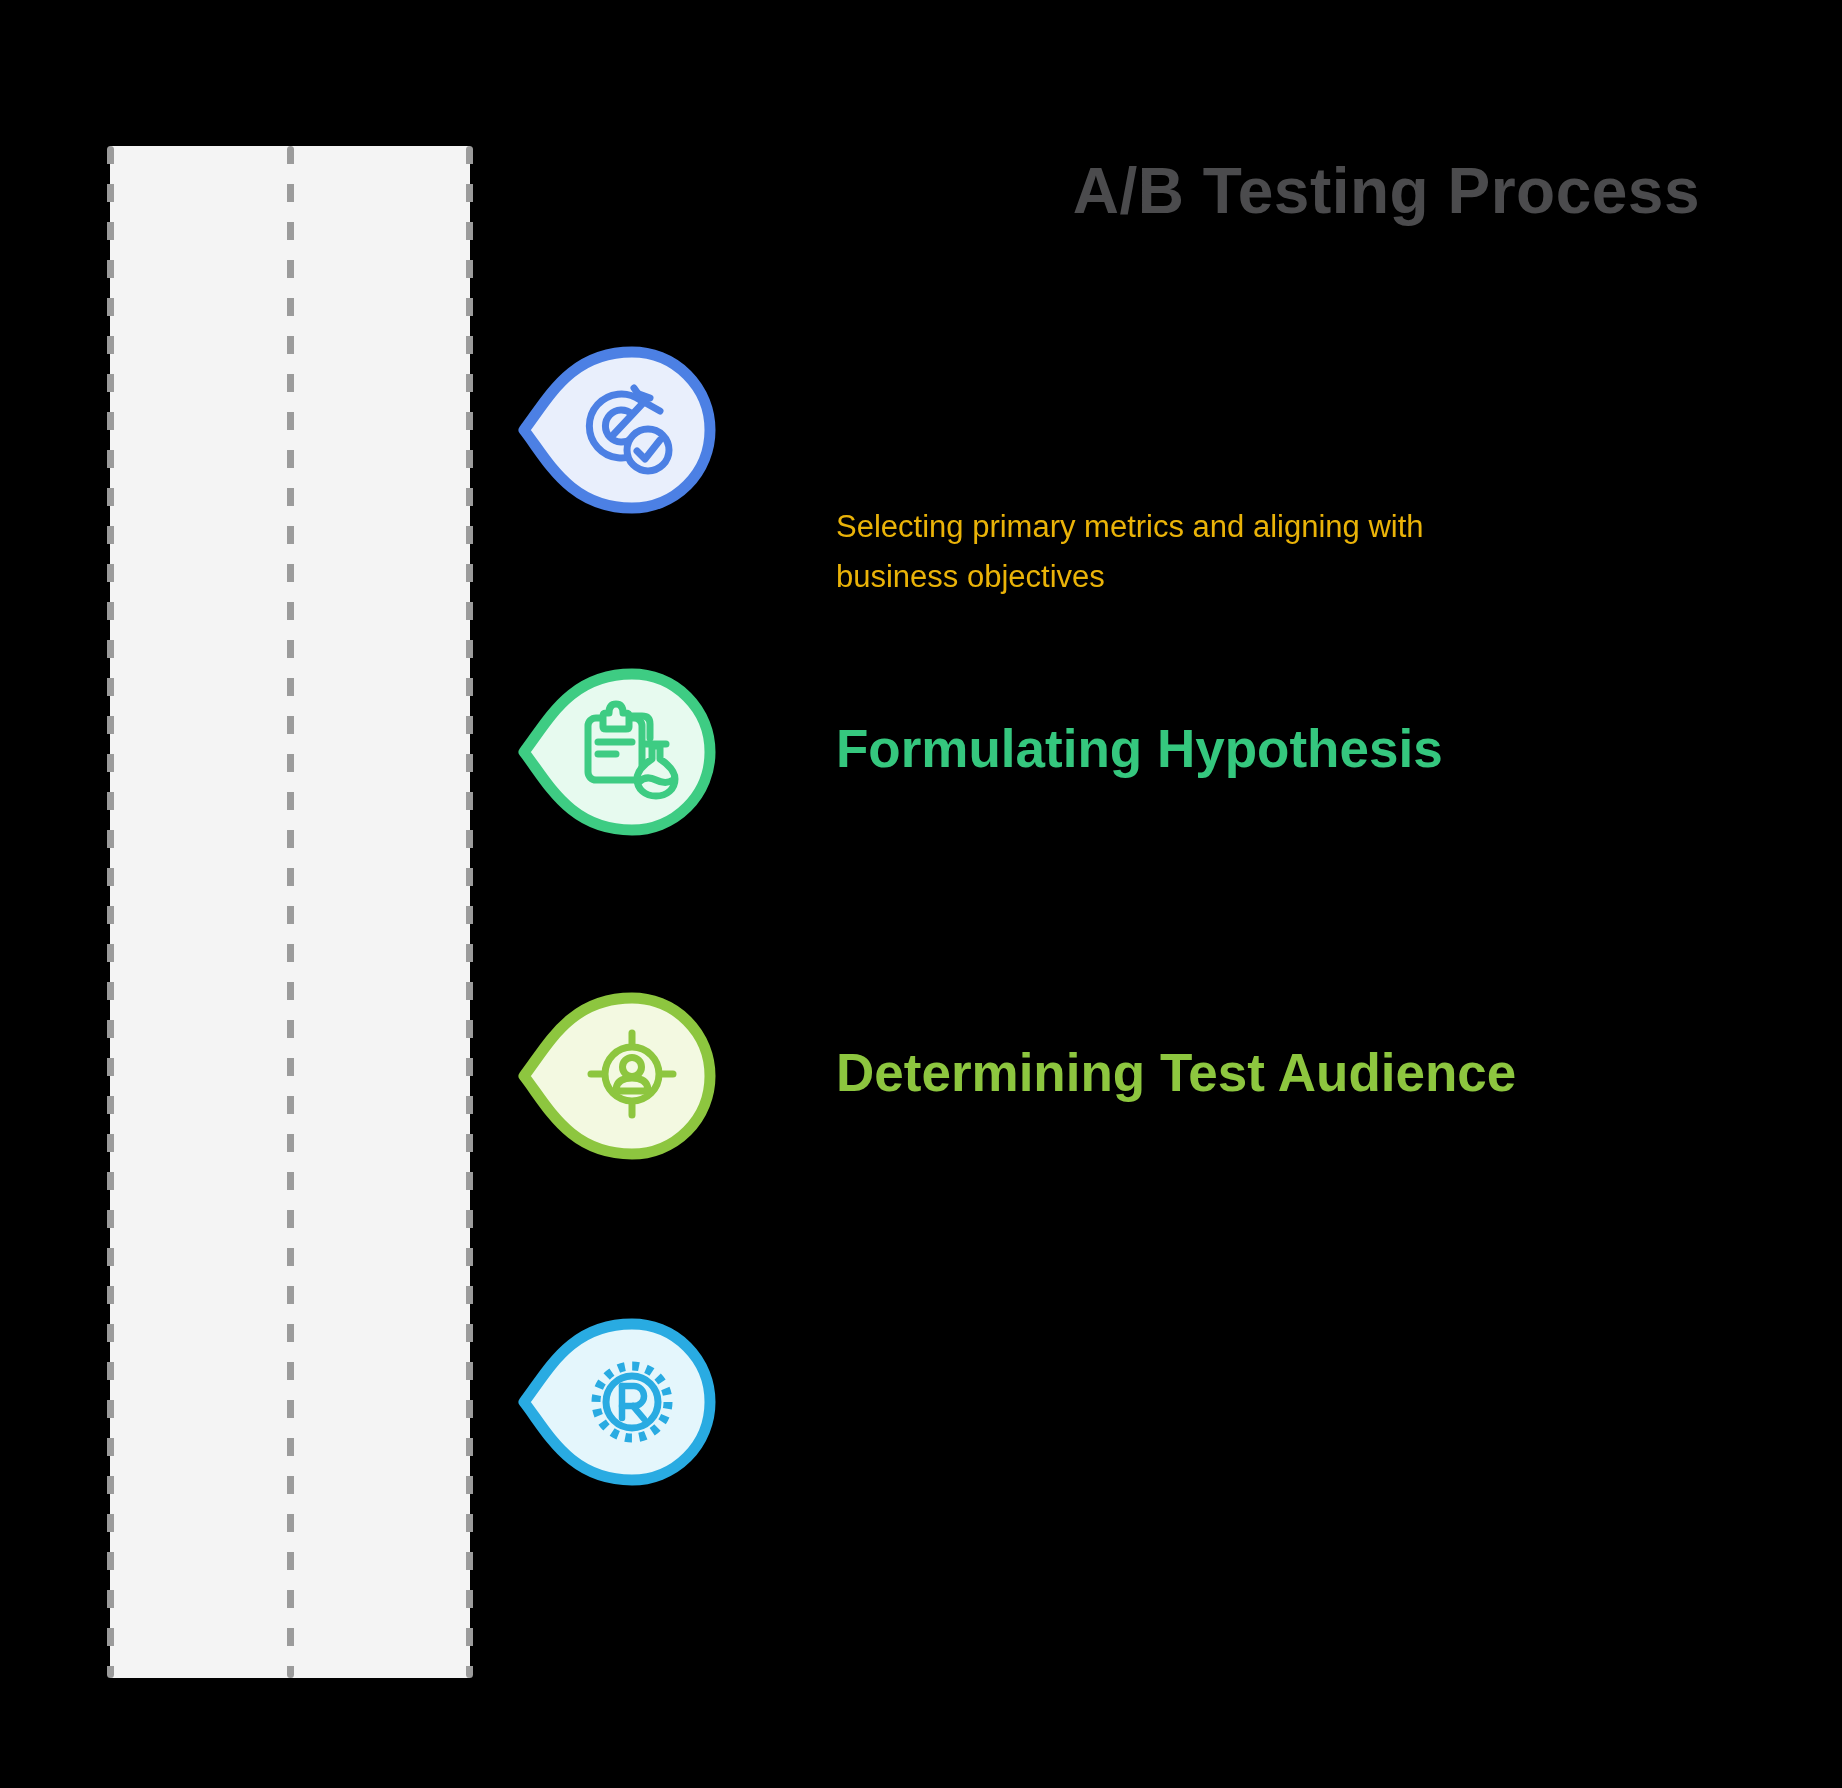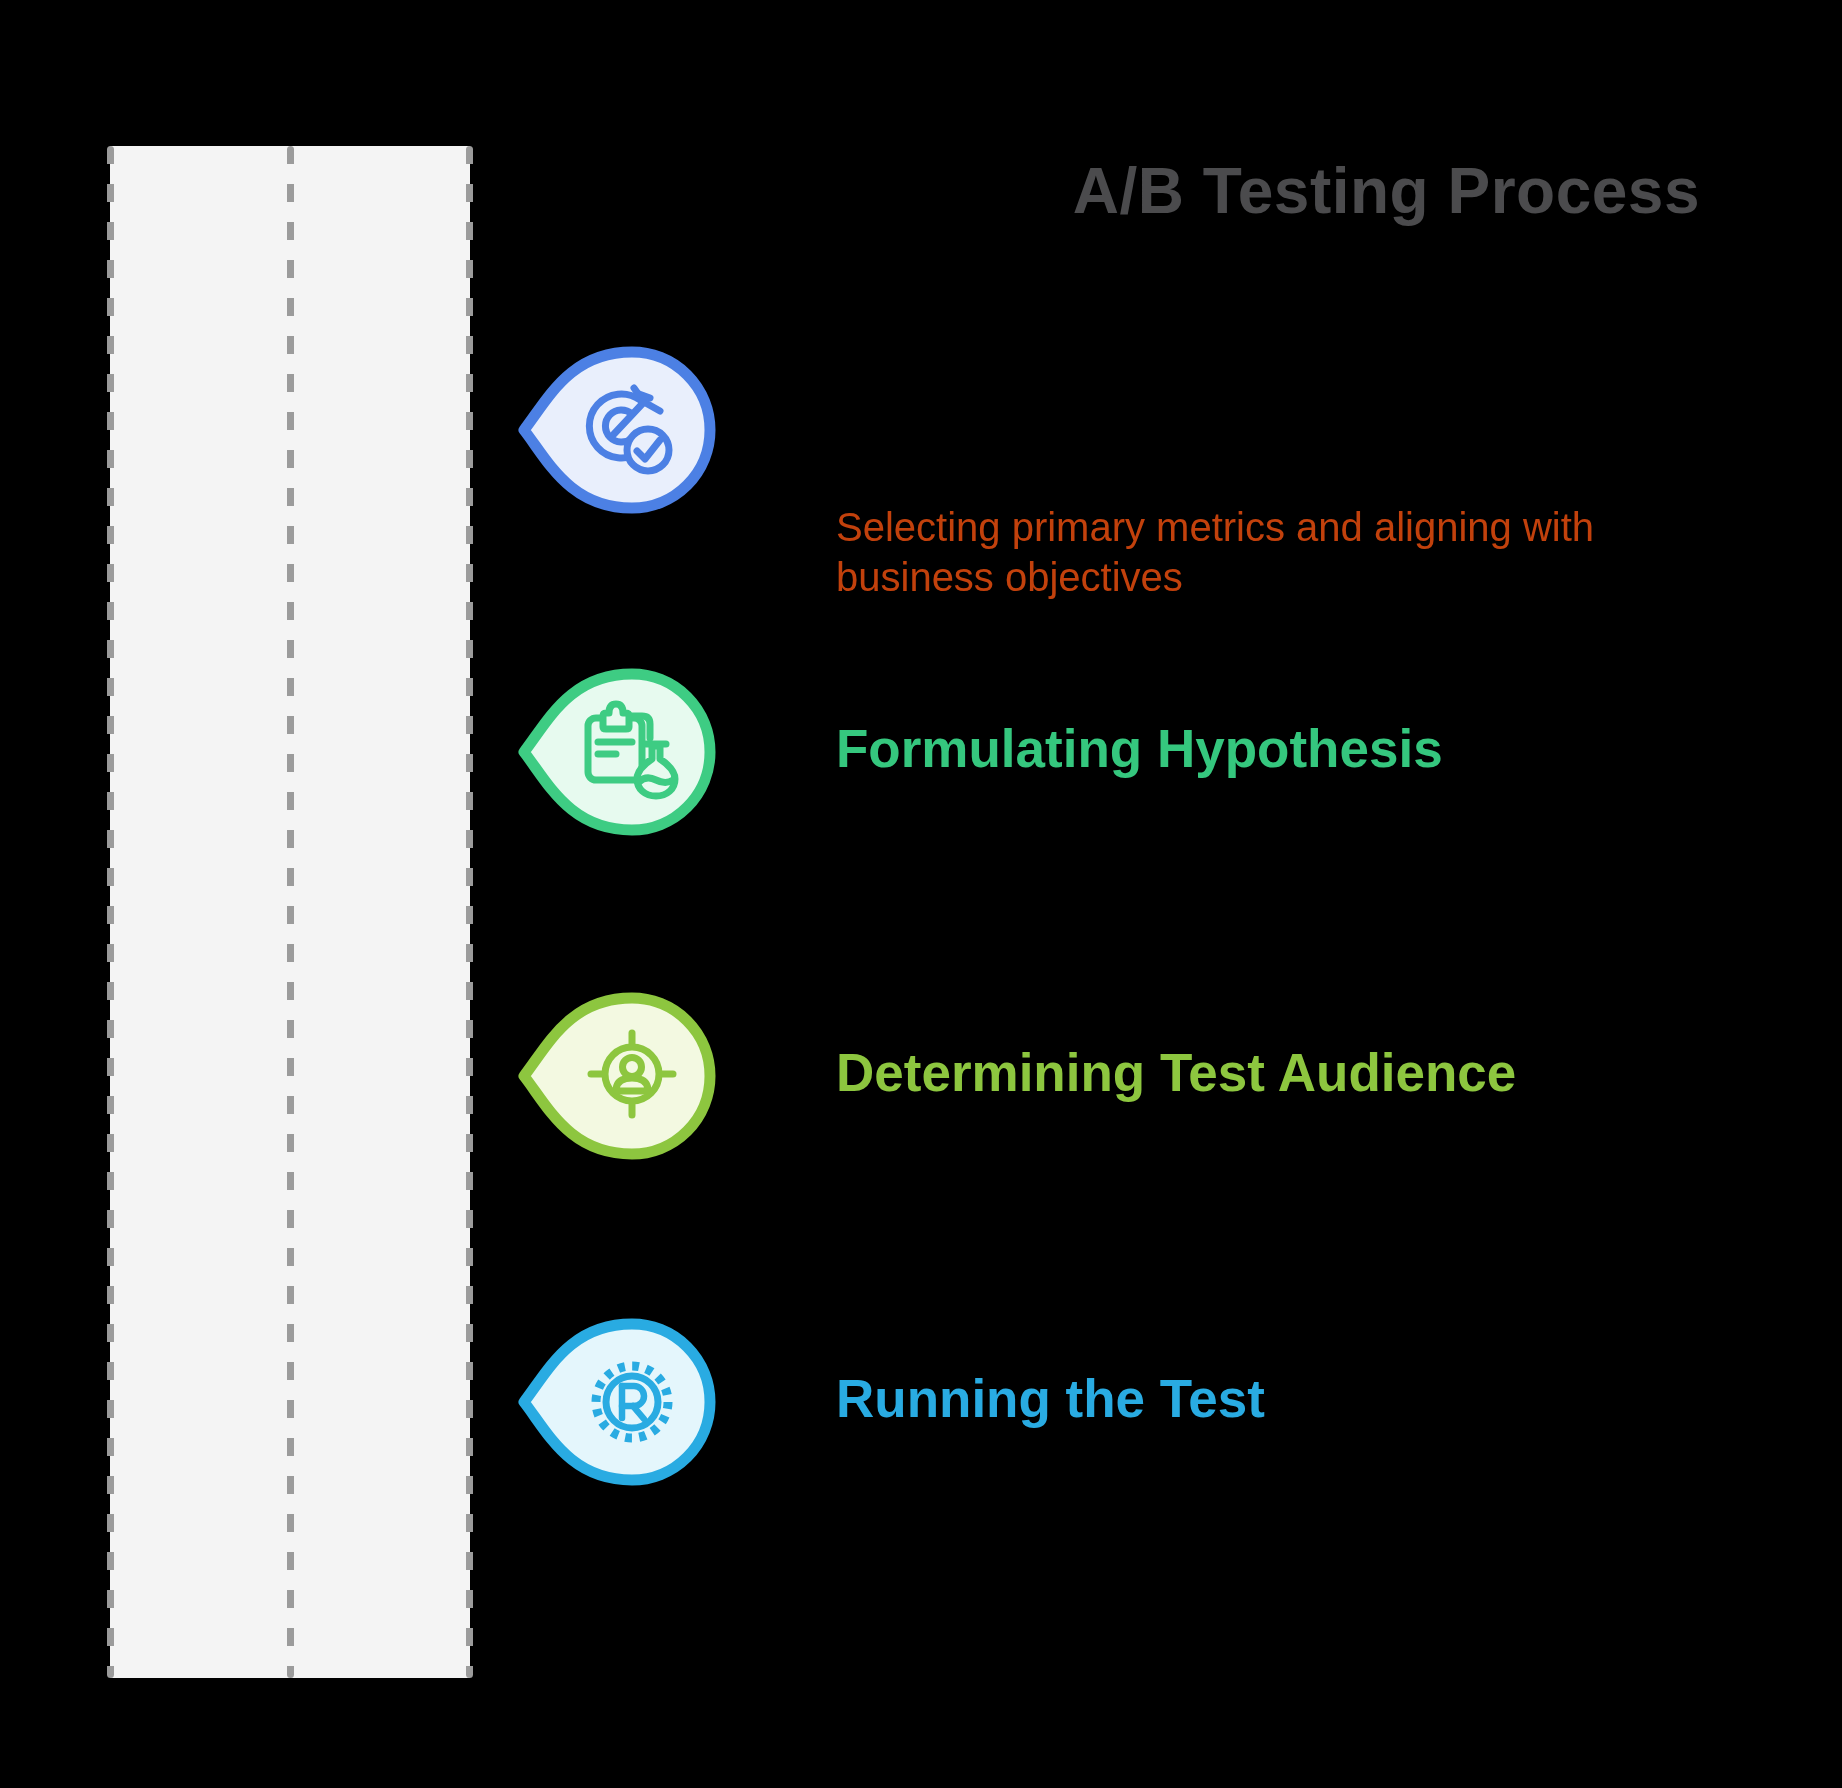--- a/index.html
+++ b/index.html
@@ -47,21 +47,21 @@
     position:absolute;left:836px;top:52px;margin:0;
     font-size:53px;font-weight:bold;line-height:62px;white-space:nowrap;
   }
   .s1 h2{color:#3F76E6}
   .s2 h2{color:#35C77E}
   .s3 h2{color:#8DC63F}
   .s4 h2{color:#29ABE2}
 
   .desc{
     position:absolute;left:836px;top:158px;margin:0;
-    width:960px;font-size:40px;line-height:50px;color:#c2410c;
+    width:960px;font-size:31px;line-height:50px;color:#eab308;
     white-space:pre-line;
   }
 </style>
 </head>
 <body>
 
 <div class="track">
   <div class="dash dash-left"></div>
   <div class="dash dash-center"></div>
   <div class="dash dash-right"></div>
@@ -133,14 +133,13 @@
         <circle cx="50" cy="50" r="36" stroke-width="9" stroke-linecap="butt" stroke-dasharray="6.8 7.33"></circle>
         <circle cx="50" cy="50" r="26" stroke-width="7"></circle>
         <g stroke-width="6.5" stroke-linecap="round" stroke-linejoin="round">
           <path d="M40,34 V66"></path>
           <path d="M40,34 H52 A10,10 0 0 1 52,54 H40"></path>
           <path d="M51,54 L62,67"></path>
         </g>
       </g>
     </svg>
   </div>
-  <h2>Running the Test</h2>
 </section>
 
 </body></html>

